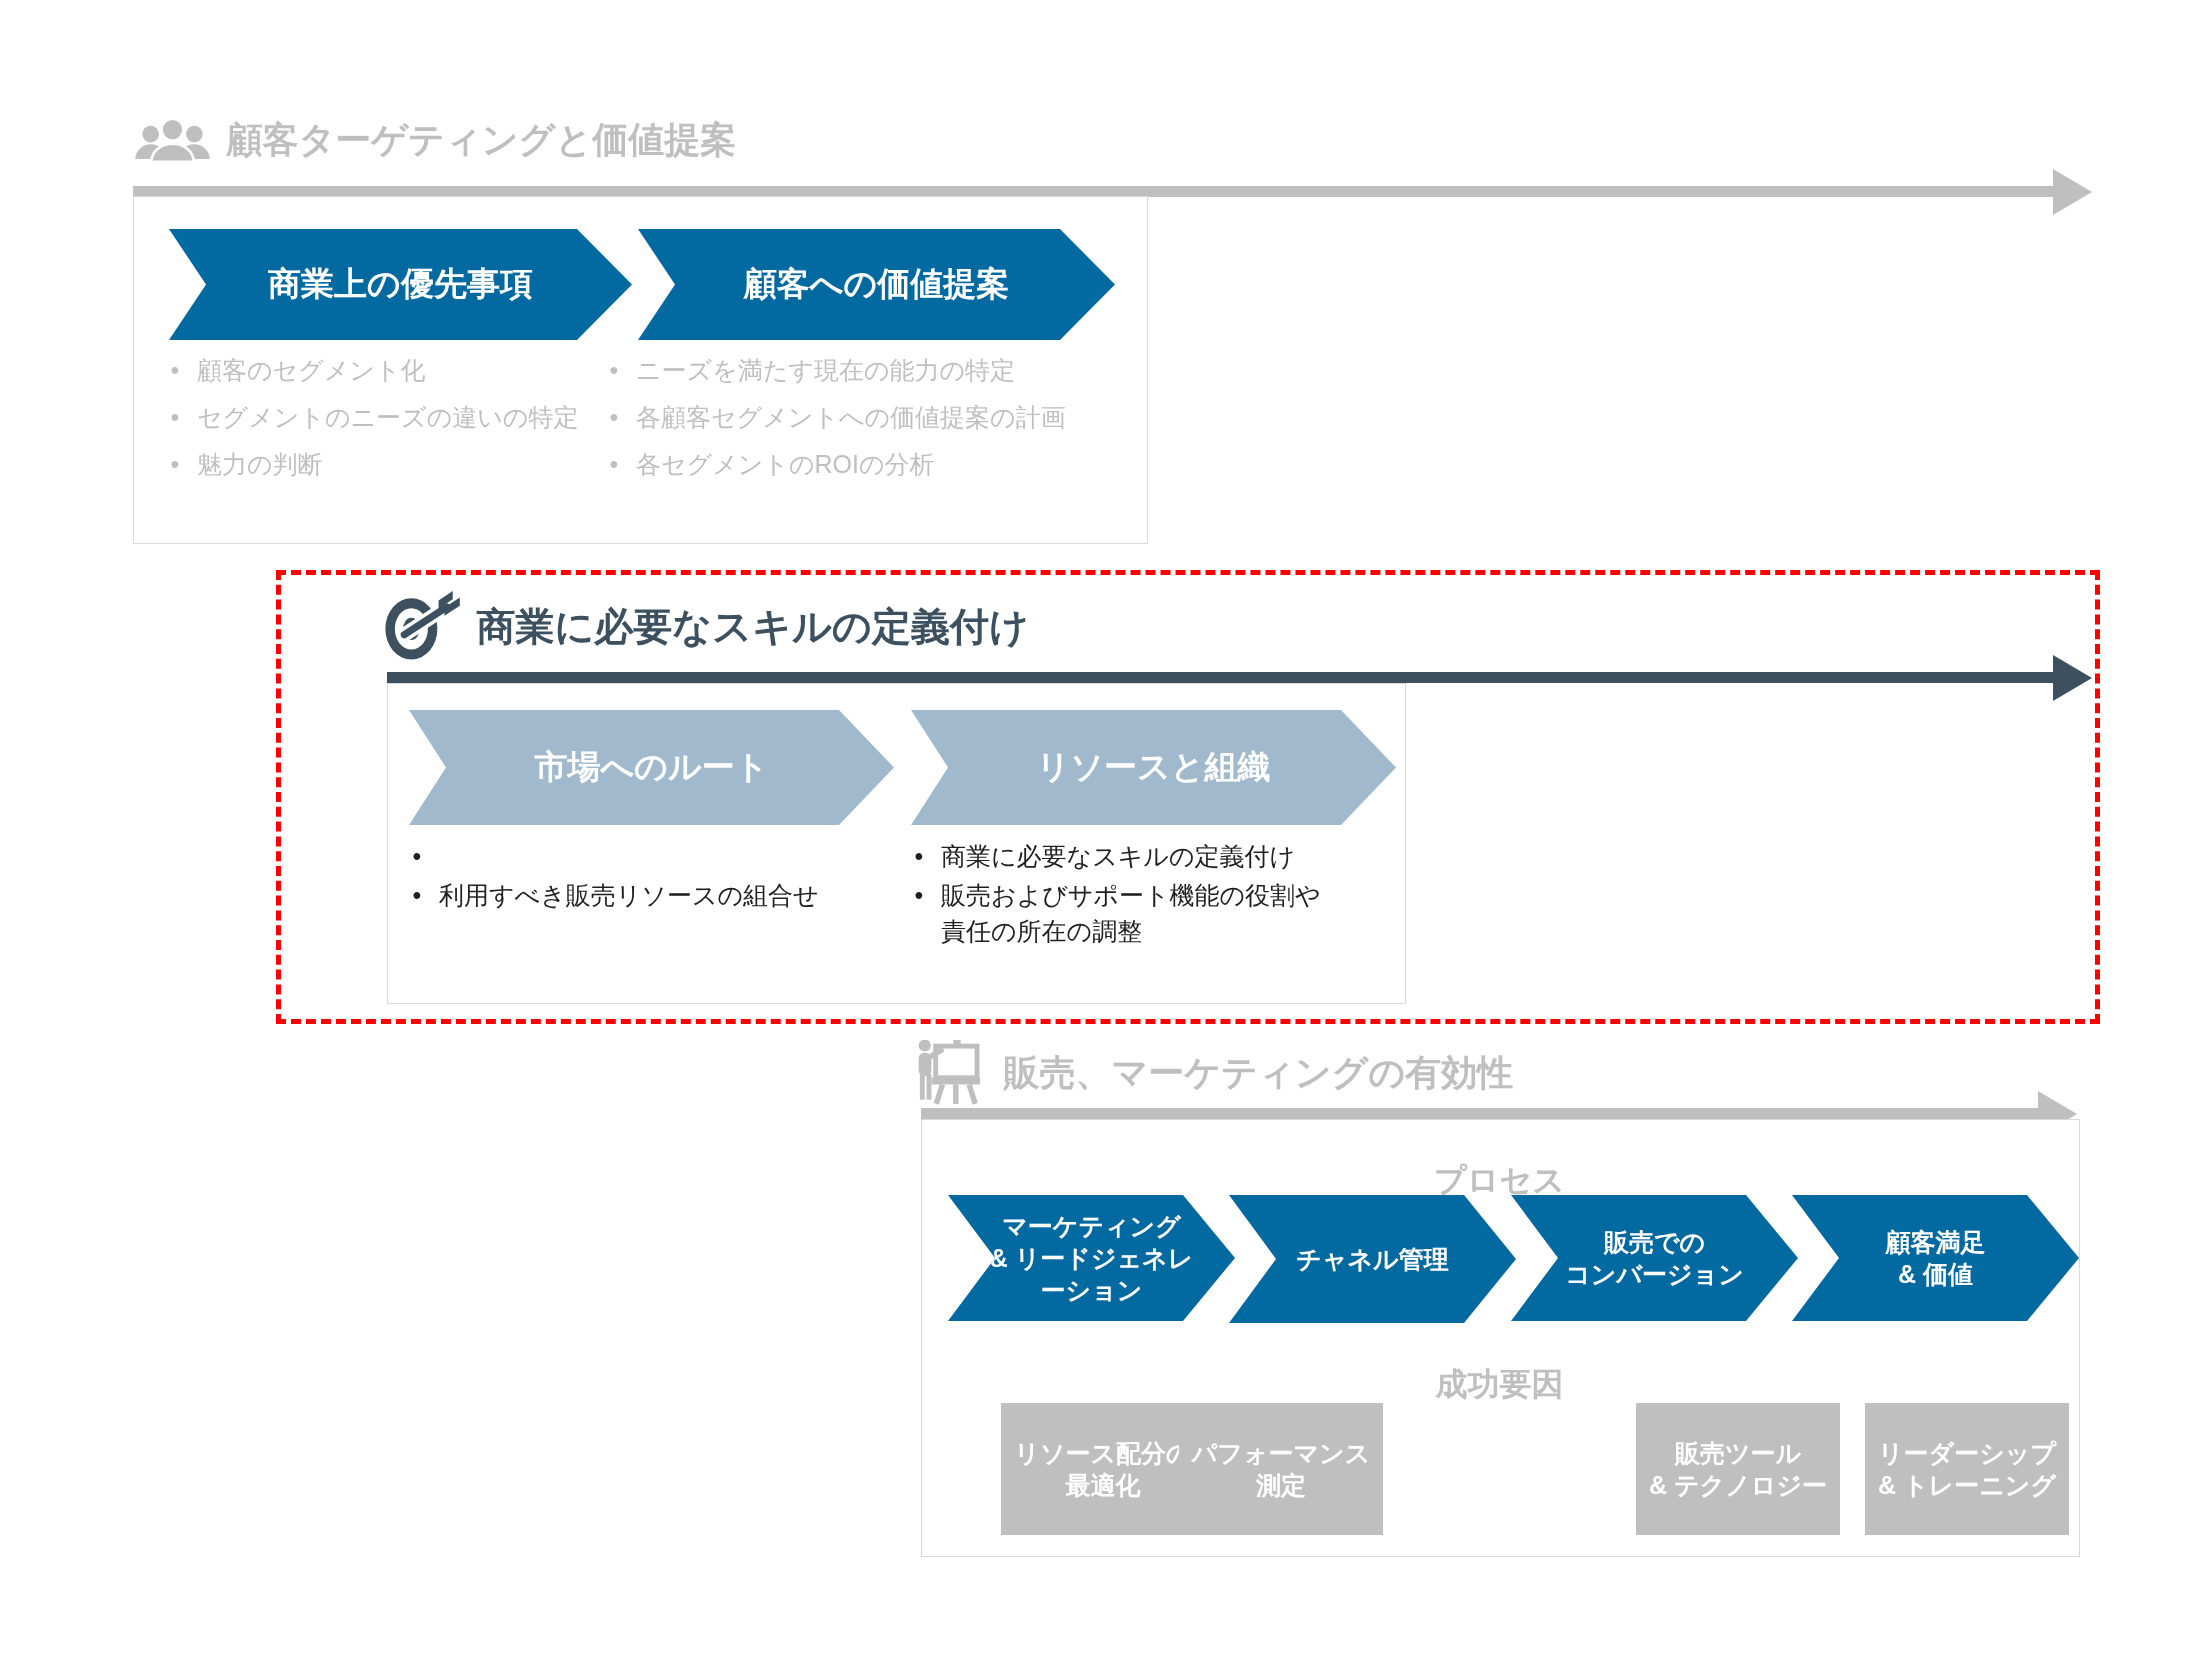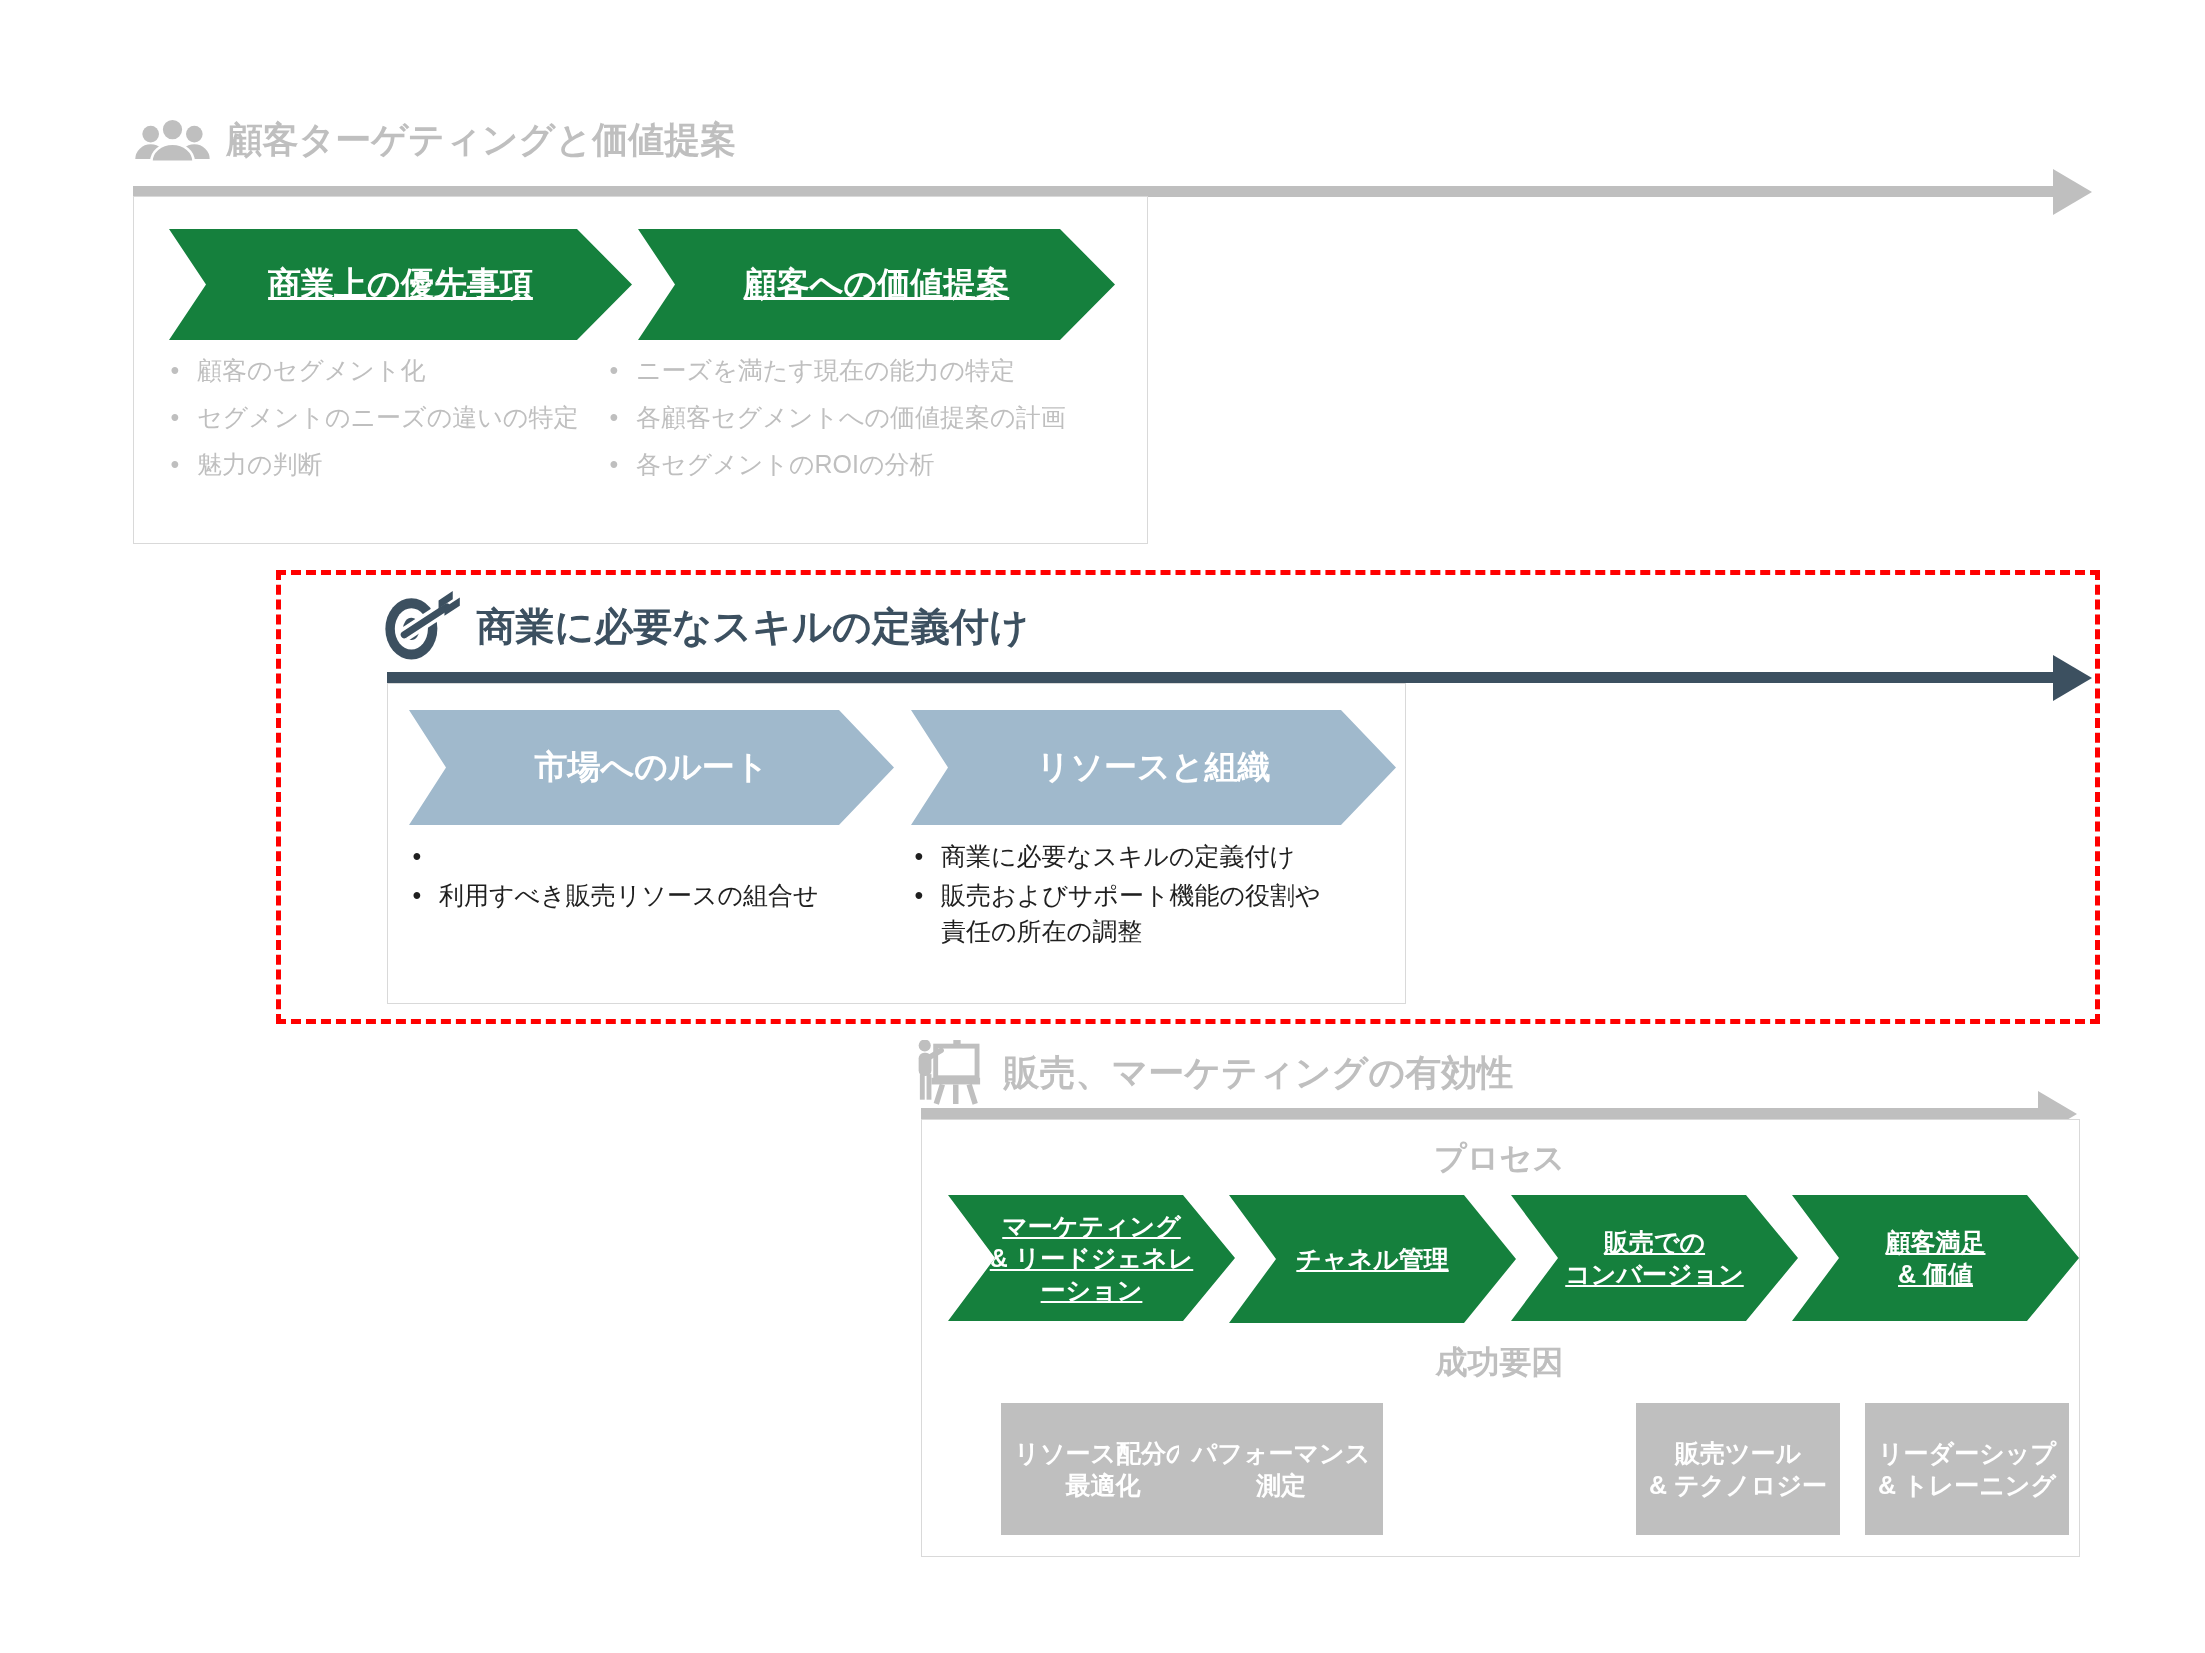--- a/index.html
+++ b/index.html
@@ -24,36 +24,36 @@
   
   .panel{position:absolute;background:#ffffff;border:1.7px solid #D9D9D9;}
   .red-frame{position:absolute;border:5.5px dashed #FF0000;}
   
   .chev{
     position:absolute;display:flex;align-items:center;justify-content:center;
     text-align:center;font-weight:bold;color:#ffffff;white-space:pre-line;
     clip-path:polygon(0 0,calc(100% - 55px) 0,100% 50%,calc(100% - 55px) 100%,0 100%,37px 50%);
   }
   .chev.big{font-size:33px;}
-  .chev.gray-bg{background:#15803d;text-decoration:underline;}
+  .chev.gray-bg{background:#0369a1;}
   .chev.blue-bg{background:#A0B9CC;}
   .chev.small{
     font-size:25px;line-height:32px;
     clip-path:polygon(0 0,calc(100% - 52px) 0,100% 50%,calc(100% - 52px) 100%,0 100%,47px 50%);
   }
   
   ul.bl{position:absolute;margin:0;padding:0;list-style:none;}
   ul.bl li{display:flex;gap:12px;font-size:25px;line-height:33px;margin-bottom:13.8px;}
   ul.bl li .dot{flex:0 0 20px;text-align:center;}
   ul.bl .txt{white-space:pre-line;}
   ul.bl.muted{color:#BFBFBF;}
   ul.bl.ink{color:#1F1F1F;}
   ul.bl.tight li{line-height:36px;margin-bottom:3.3px;}
   
-  .band-label{position:absolute;text-align:center;font-weight:bold;color:#BFBFBF;font-size:32px;}
+  .band-label{position:absolute;text-align:center;font-weight:bold;color:#BFBFBF;font-size:32px;margin-top:22px;}
   .factor{
     position:absolute;background:#BFBFBF;color:#ffffff;font-weight:bold;
     font-size:25px;line-height:32px;display:flex;align-items:center;justify-content:center;
     text-align:center;white-space:pre-line;
   }
 </style>
 </head>
 <body>
 
 <div id="canvas">

